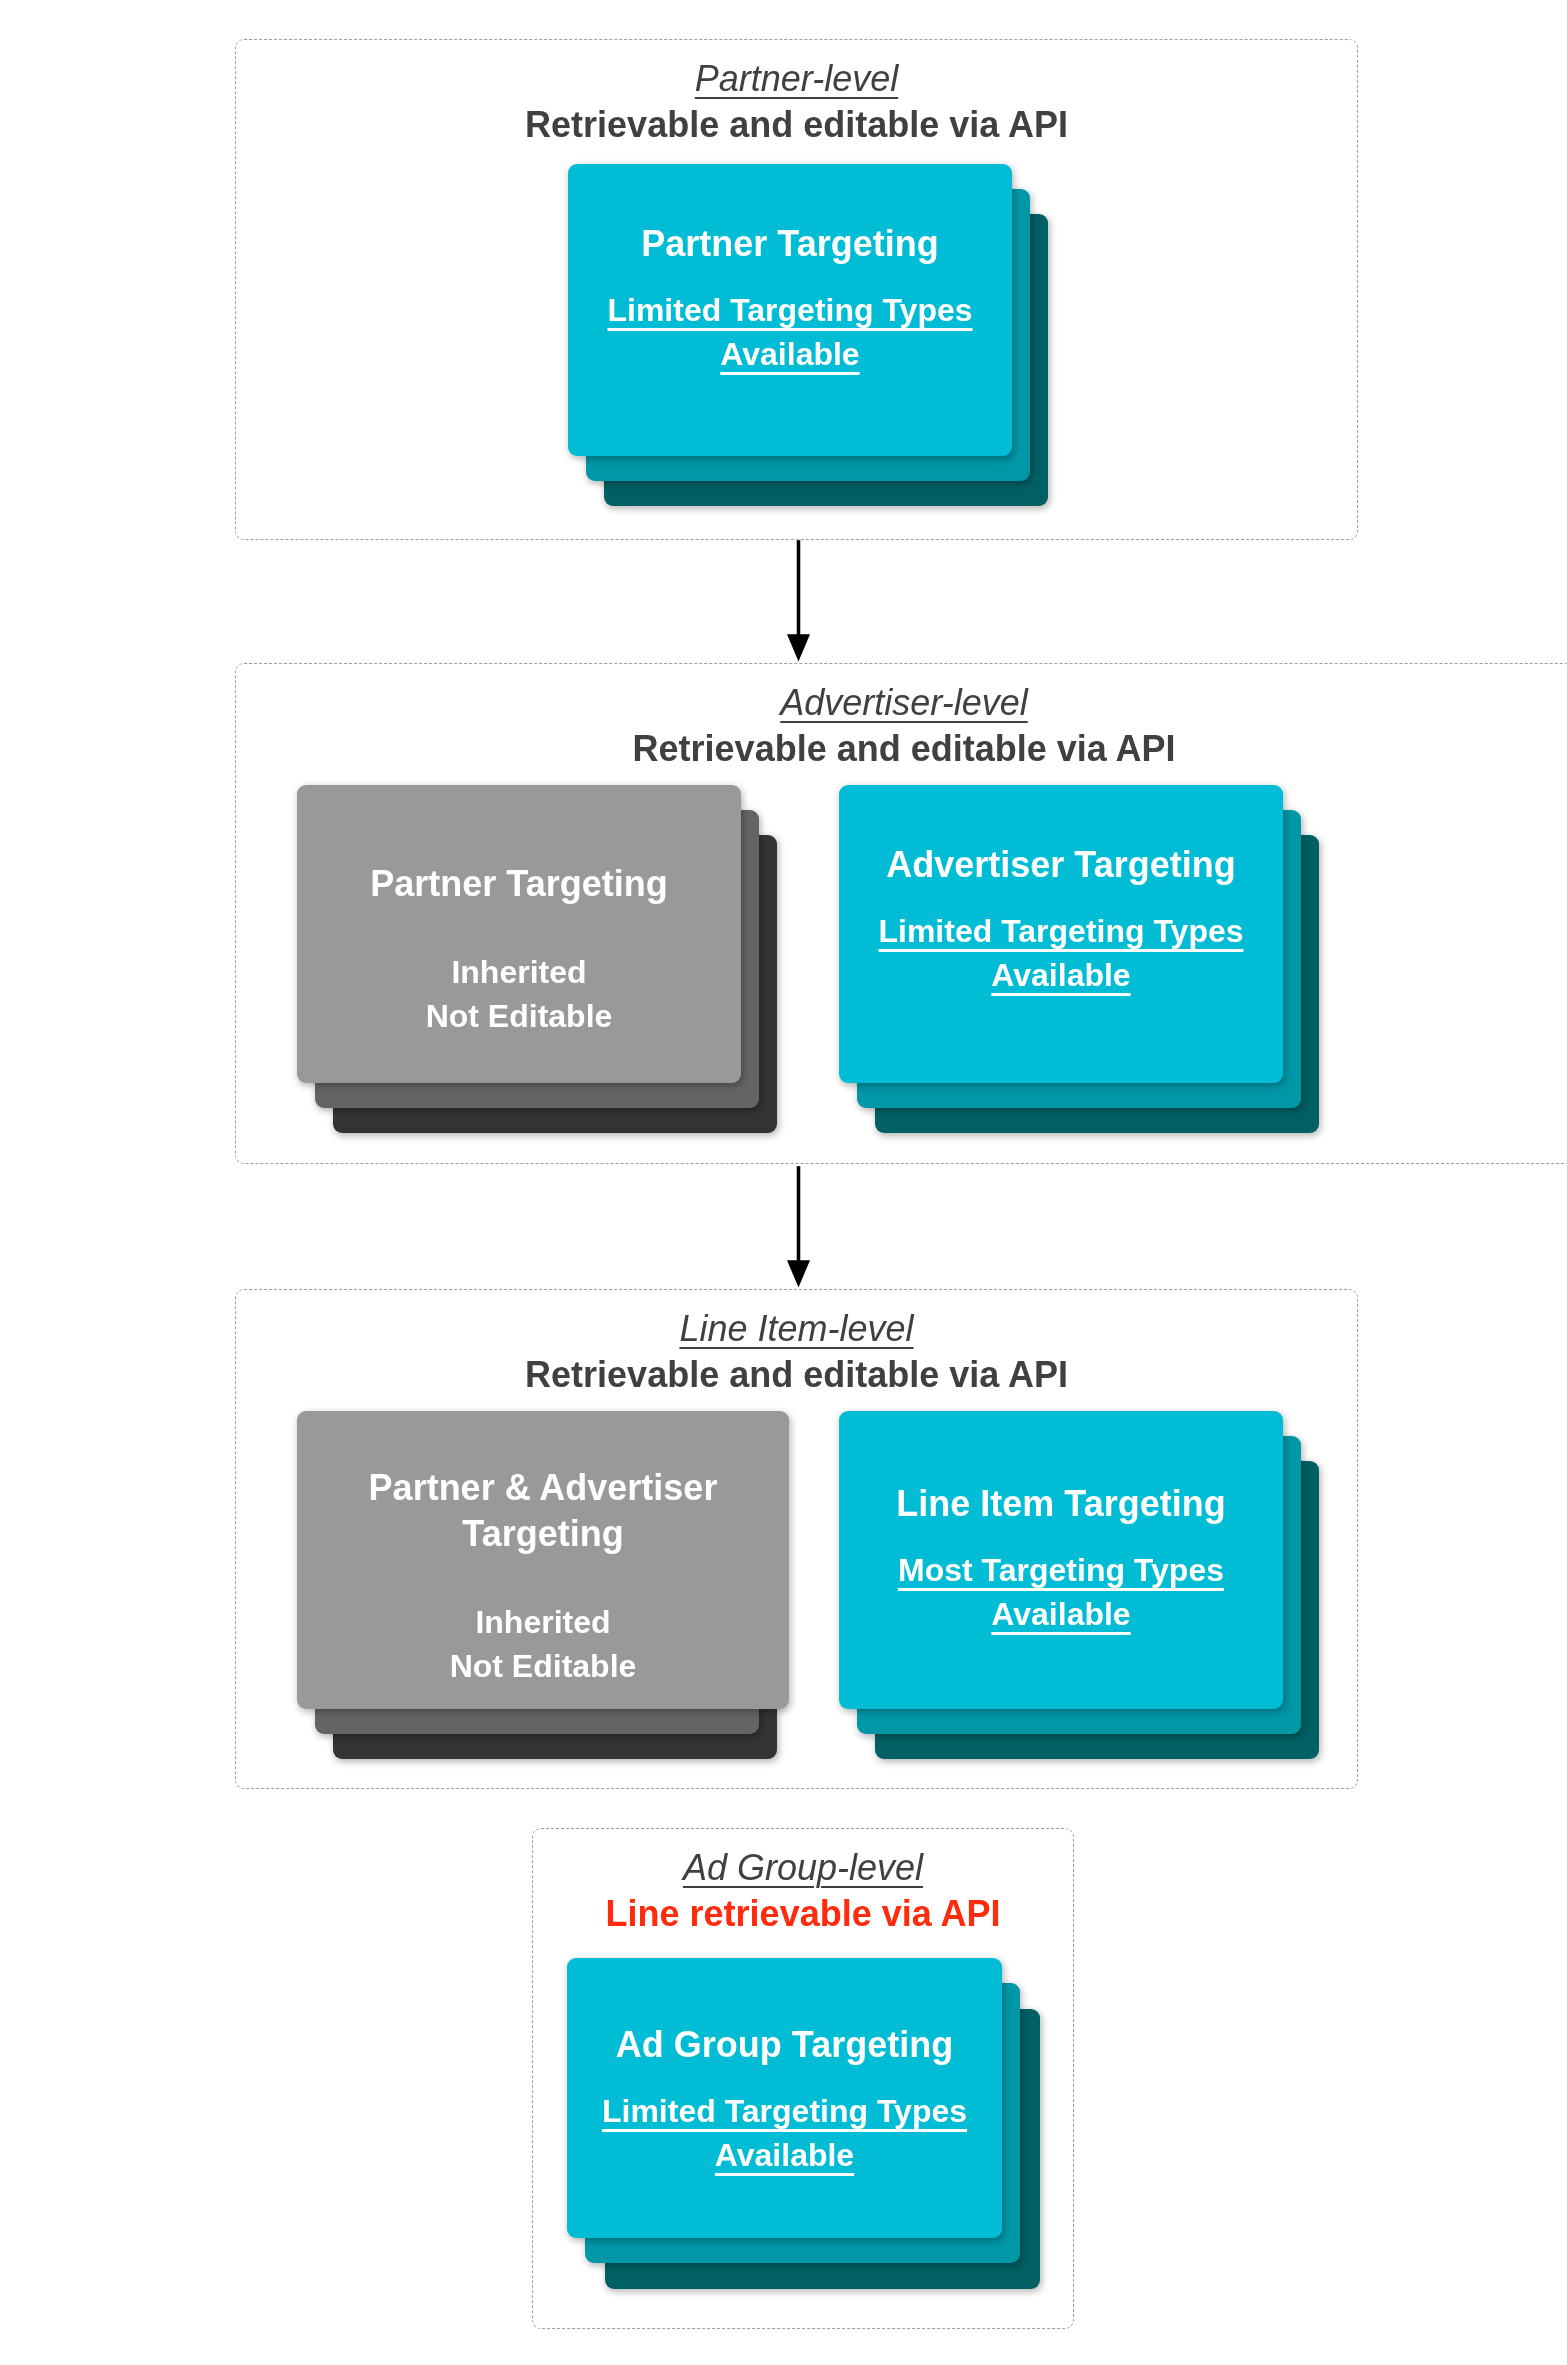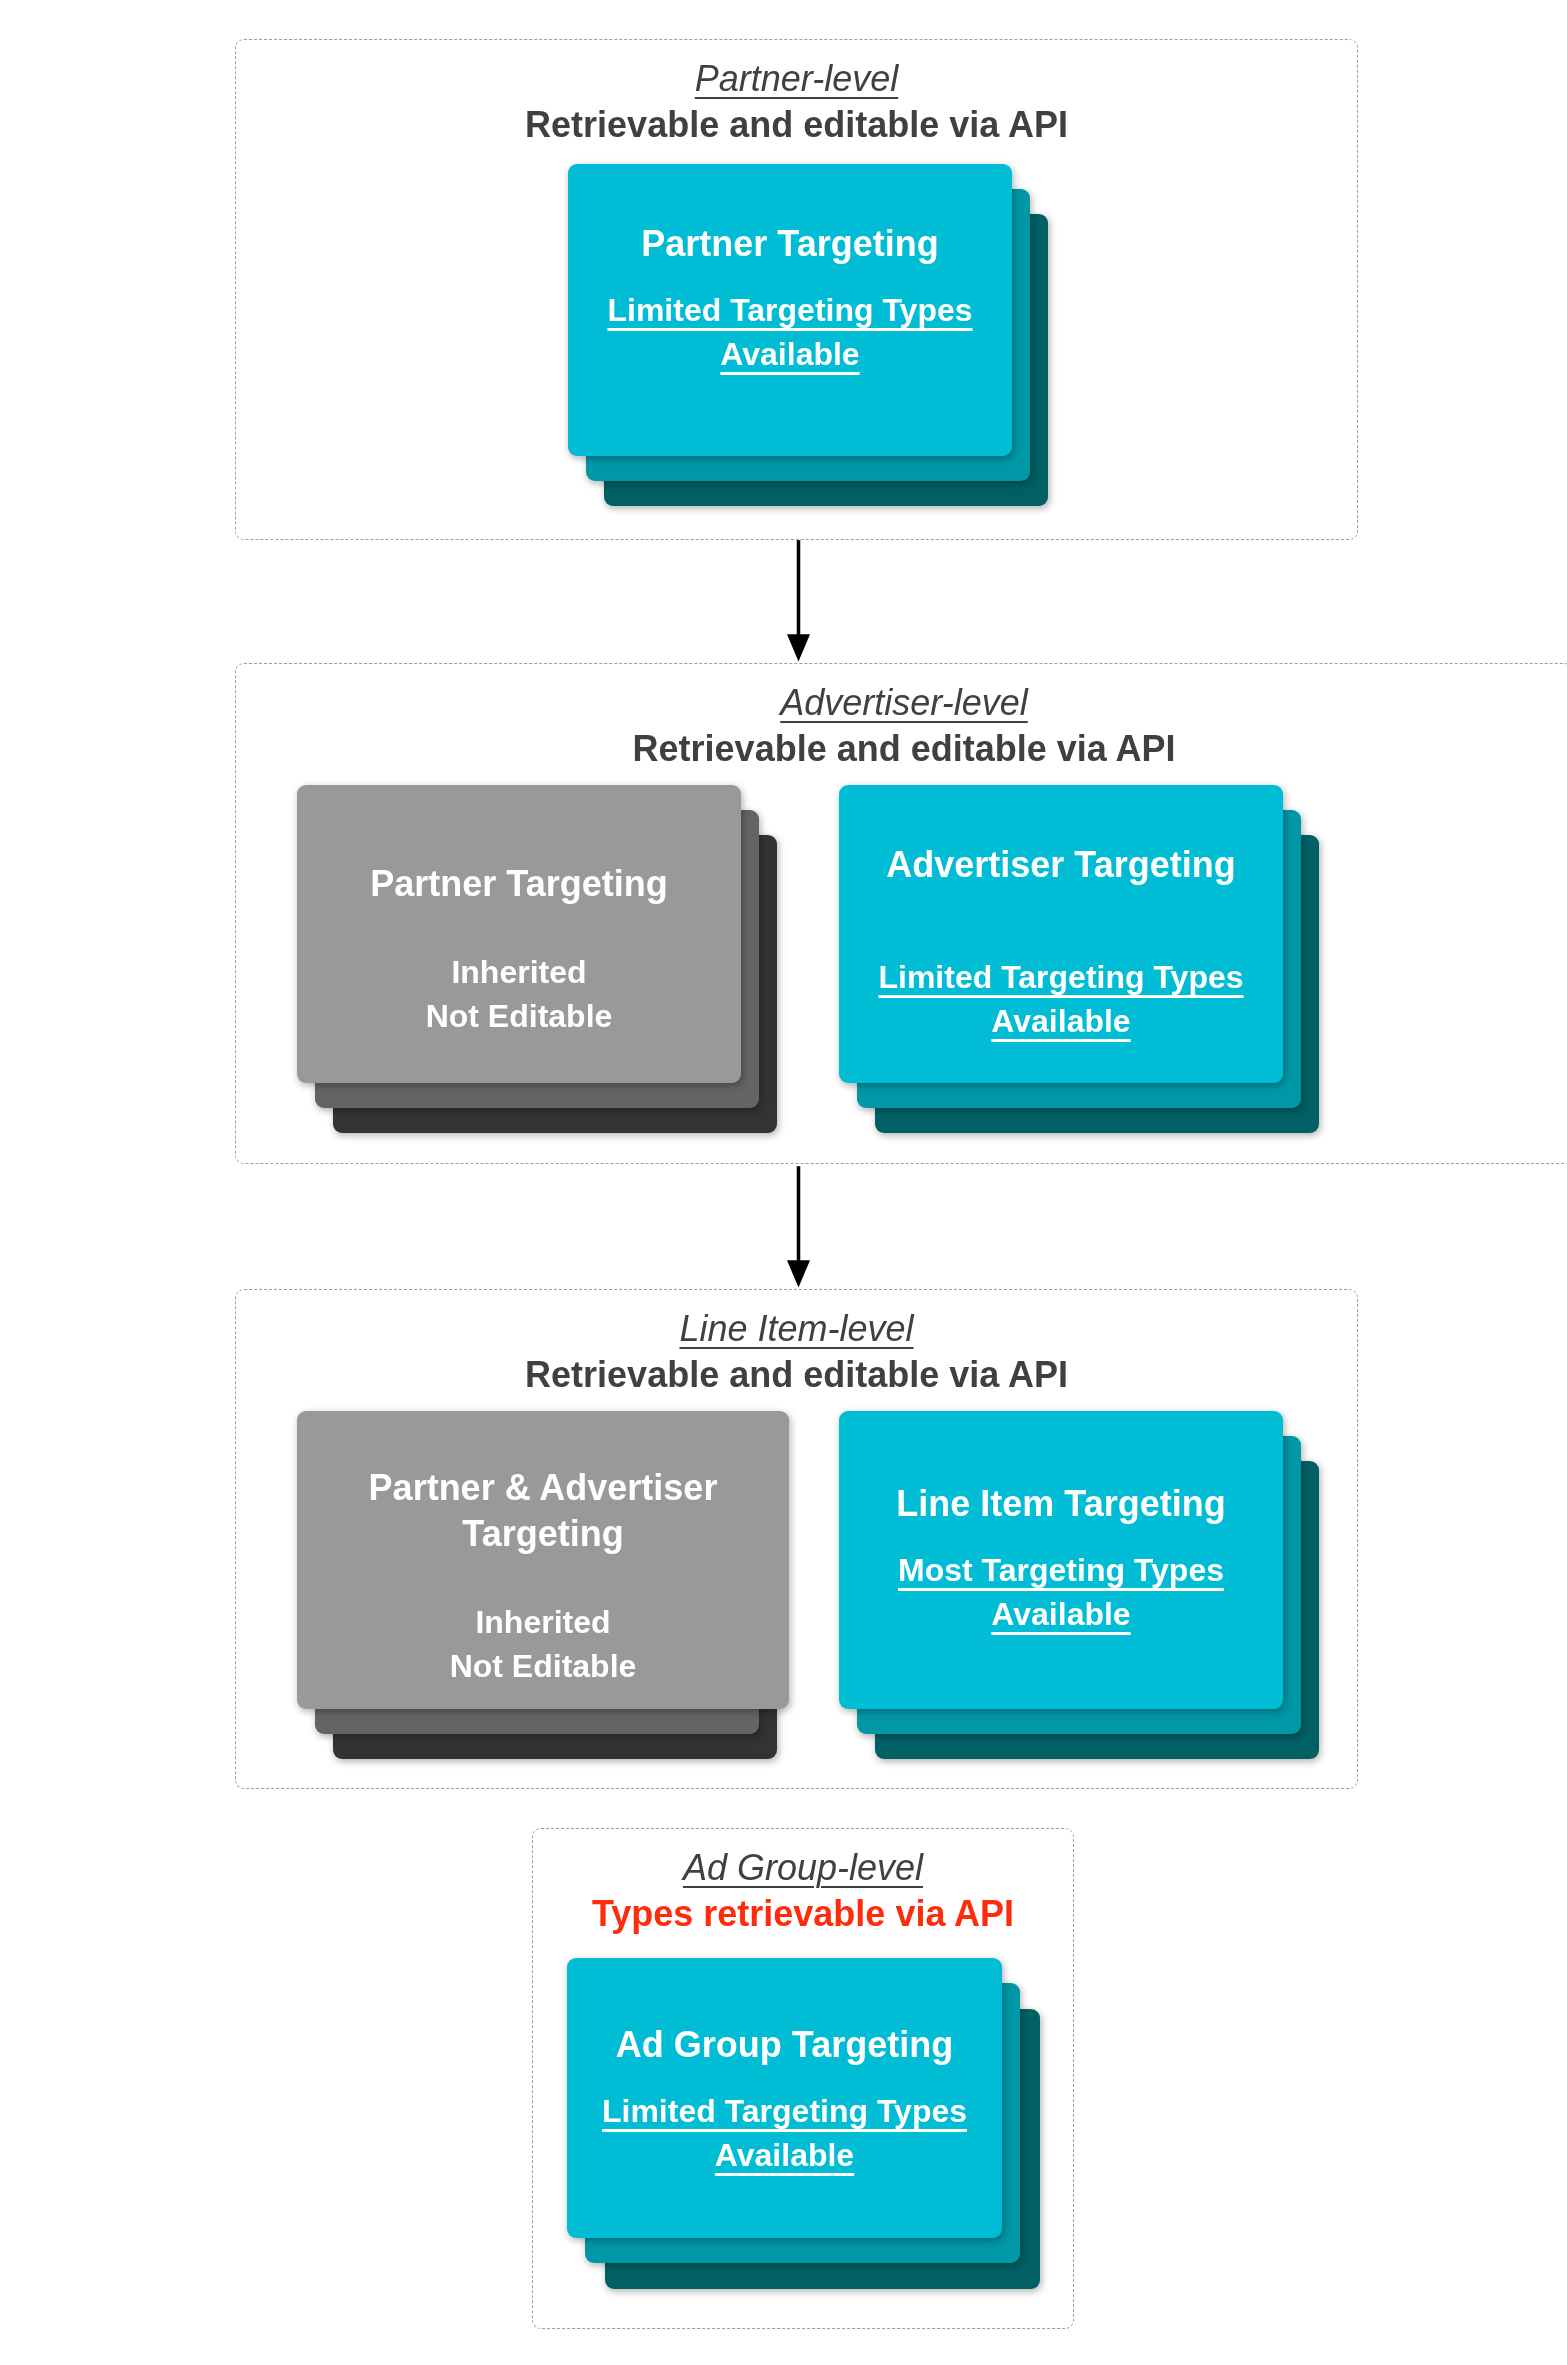--- a/index.html
+++ b/index.html
@@ -104,21 +104,21 @@
         <div class="card-title">Partner Targeting</div>
         <div class="card-lines">
           <span class="line">Inherited</span>
           <span class="line">Not Editable</span>
         </div>
       </div>
     </div>
     <div class="stack cyan" style="left:603px;top:121px;width:480px;height:348px;">
       <div class="layer l3" style="left:36px;top:50px;width:444px;height:298px;"></div>
       <div class="layer l2" style="left:18px;top:25px;width:444px;height:298px;"></div>
-      <div class="layer l1" style="left:0;top:0;width:444px;height:298px;gap:46px;">
+      <div class="layer l1" style="left:0;top:0;width:444px;height:298px;">
         <div class="card-title">Advertiser Targeting</div>
         <div class="card-lines underlined">
           <span class="line">Limited Targeting Types</span>
           <span class="line">Available</span>
         </div>
       </div>
     </div>
   </div>
 
   <svg class="flow-arrow" style="left:779px;top:1164px;height:124px;" viewBox="0 0 44 139">
@@ -151,21 +151,21 @@
           <span class="line">Most Targeting Types</span>
           <span class="line">Available</span>
         </div>
       </div>
     </div>
   </div>
 
   <div class="section" style="left:532px;top:1828px;width:542px;height:501px;">
     <div class="sec-head">
       <div class="sec-title">Ad Group-level</div>
-      <div class="sec-subtitle red">Types retrievable via API</div>
+      <div class="sec-subtitle red">Line retrievable via API</div>
     </div>
     <div class="stack cyan" style="left:34px;top:129px;width:481px;height:330px;padding-left:31px;">
       <div class="layer l3" style="left:38px;top:51px;width:435px;height:280px;"></div>
       <div class="layer l2" style="left:18px;top:25px;width:435px;height:280px;"></div>
       <div class="layer l1" style="left:0;top:0;width:435px;height:280px;padding-top:64px;">
         <div class="card-title">Ad Group Targeting</div>
         <div class="card-lines underlined">
           <span class="line">Limited Targeting Types</span>
           <span class="line">Available</span>
         </div>

